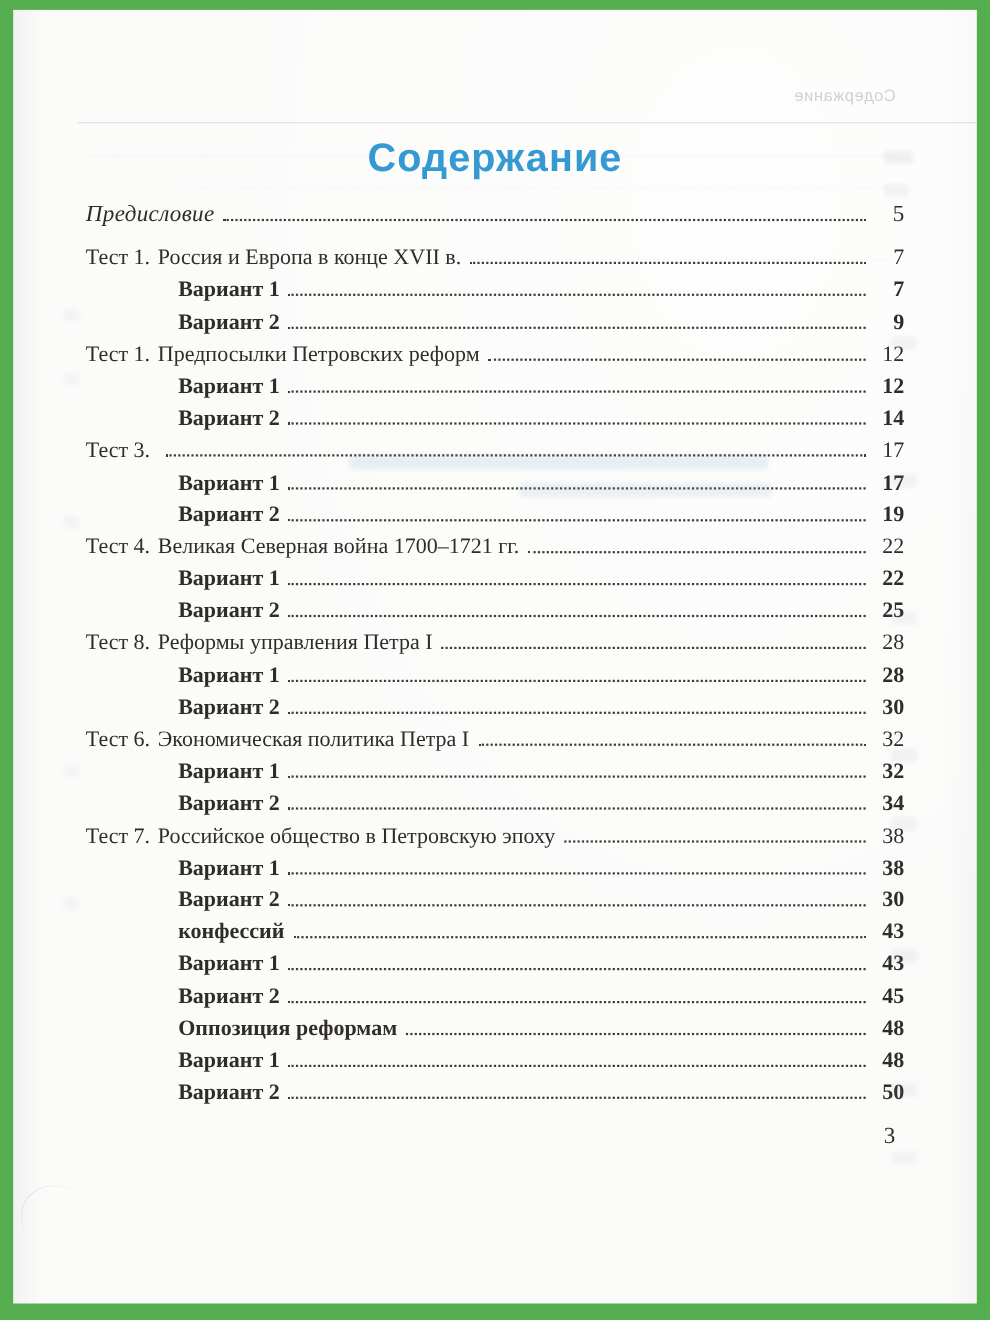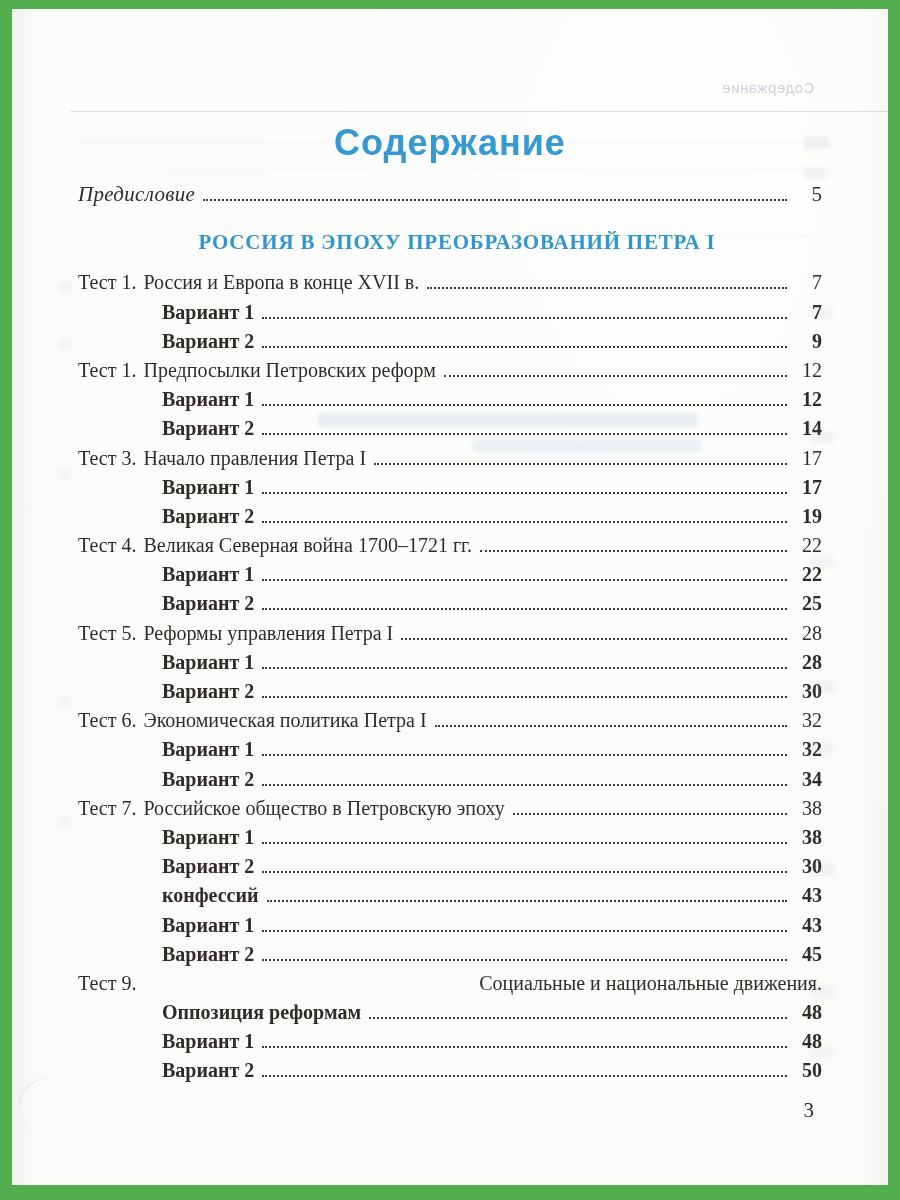--- a/index.html
+++ b/index.html
@@ -30,21 +30,21 @@
   .gm{position:absolute;background:#7fa6c0;filter:blur(2.5px);border-radius:3px;}
   .scratch{position:absolute;left:6px;top:1070px;width:74px;height:62px;
     border-left:1.5px solid #c9cccf;border-radius:60% 40% 50% 50%;
     transform:rotate(38deg);opacity:.45;}
   
   h1.doc-title{
     margin:110px 0 0;height:48px;line-height:48px;text-align:center;
     font-family:"Liberation Sans","DejaVu Sans",sans-serif;
     font-size:36px;font-weight:700;letter-spacing:1px;color:#3599d2;
   }
-  .row{display:flex;align-items:baseline;height:29.2px;line-height:29.2px;font-size:20px;justify-content:space-between;}
+  .row{display:flex;align-items:baseline;height:29.2px;line-height:29.2px;font-size:20px;}
   .preface{margin-top:13px;font-size:21px;}
   .preface .ttl{font-style:italic;letter-spacing:.3px;}
   .section-title{
     margin-top:19px;height:29.2px;line-height:29.2px;text-align:center;
     font-size:21px;font-weight:700;letter-spacing:.8px;color:#2f96cf;
     padding-left:14px;
   }
   .toc-list{margin-top:11px;}
   .lbl{margin-right:7px;white-space:nowrap;}
   .ttl{white-space:nowrap;}
@@ -87,21 +87,20 @@
     <div class="scratch"></div>
 
     <h1 class="doc-title">Содержание</h1>
 
     <div class="row preface">
       <span class="ttl">Предисловие</span>
       <span class="leader"></span>
       <span class="pg">5</span>
     </div>
 
-    <div class="section-title">РОССИЯ В ЭПОХУ ПРЕОБРАЗОВАНИЙ ПЕТРА I</div>
 
     <div class="toc-list">
 
       <div class="row ent">
         <span class="lbl">Тест 1.</span>
         <span class="ttl">Россия и Европа в конце XVII в.</span>
         <span class="leader"></span>
         <span class="pg">7</span>
       </div>
       <div class="row var">
@@ -127,21 +126,20 @@
         <span class="pg">12</span>
       </div>
       <div class="row var">
         <span class="ttl">Вариант 2</span>
         <span class="leader"></span>
         <span class="pg">14</span>
       </div>
 
       <div class="row ent">
         <span class="lbl">Тест 3.</span>
-        <span class="ttl">Начало правления Петра I</span>
         <span class="leader"></span>
         <span class="pg">17</span>
       </div>
       <div class="row var">
         <span class="ttl">Вариант 1</span>
         <span class="leader"></span>
         <span class="pg">17</span>
       </div>
       <div class="row var">
         <span class="ttl">Вариант 2</span>
@@ -160,21 +158,21 @@
         <span class="leader"></span>
         <span class="pg">22</span>
       </div>
       <div class="row var">
         <span class="ttl">Вариант 2</span>
         <span class="leader"></span>
         <span class="pg">25</span>
       </div>
 
       <div class="row ent">
-        <span class="lbl">Тест 5.</span>
+        <span class="lbl">Тест 8.</span>
         <span class="ttl">Реформы управления Петра I</span>
         <span class="leader"></span>
         <span class="pg">28</span>
       </div>
       <div class="row var">
         <span class="ttl">Вариант 1</span>
         <span class="leader"></span>
         <span class="pg">28</span>
       </div>
       <div class="row var">
@@ -226,24 +224,20 @@
         <span class="ttl">Вариант 1</span>
         <span class="leader"></span>
         <span class="pg">43</span>
       </div>
       <div class="row var">
         <span class="ttl">Вариант 2</span>
         <span class="leader"></span>
         <span class="pg">45</span>
       </div>
 
-      <div class="row ent">
-        <span class="lbl">Тест 9.</span>
-        <span class="ttl">Социальные и национальные движения.</span>
-      </div>
       <div class="row ent cont">
         <span class="ttl">Оппозиция реформам</span>
         <span class="leader"></span>
         <span class="pg">48</span>
       </div>
       <div class="row var">
         <span class="ttl">Вариант 1</span>
         <span class="leader"></span>
         <span class="pg">48</span>
       </div>

